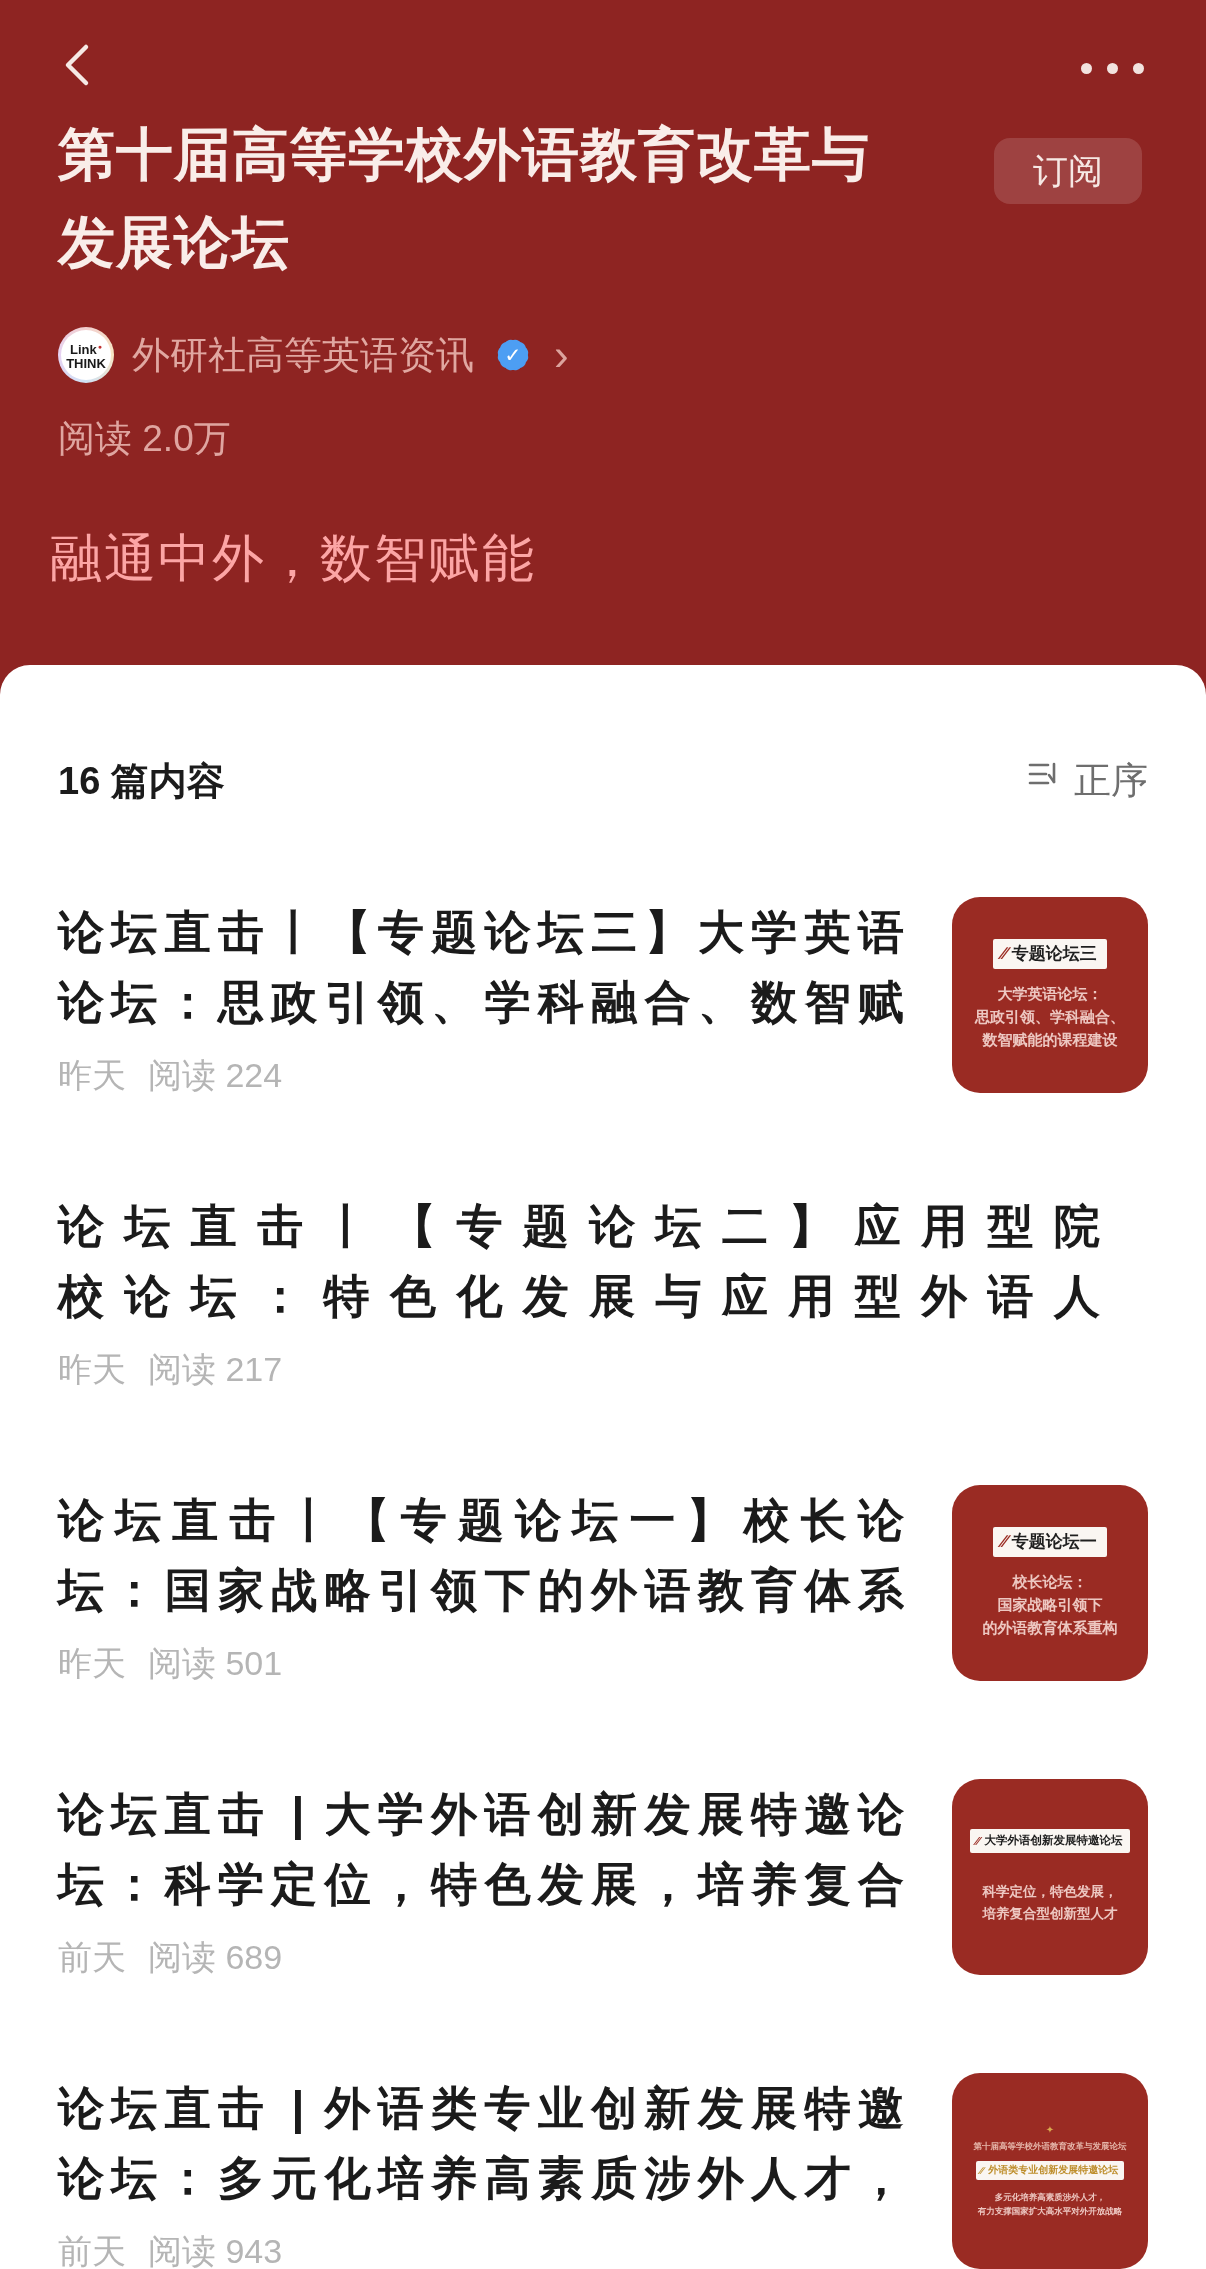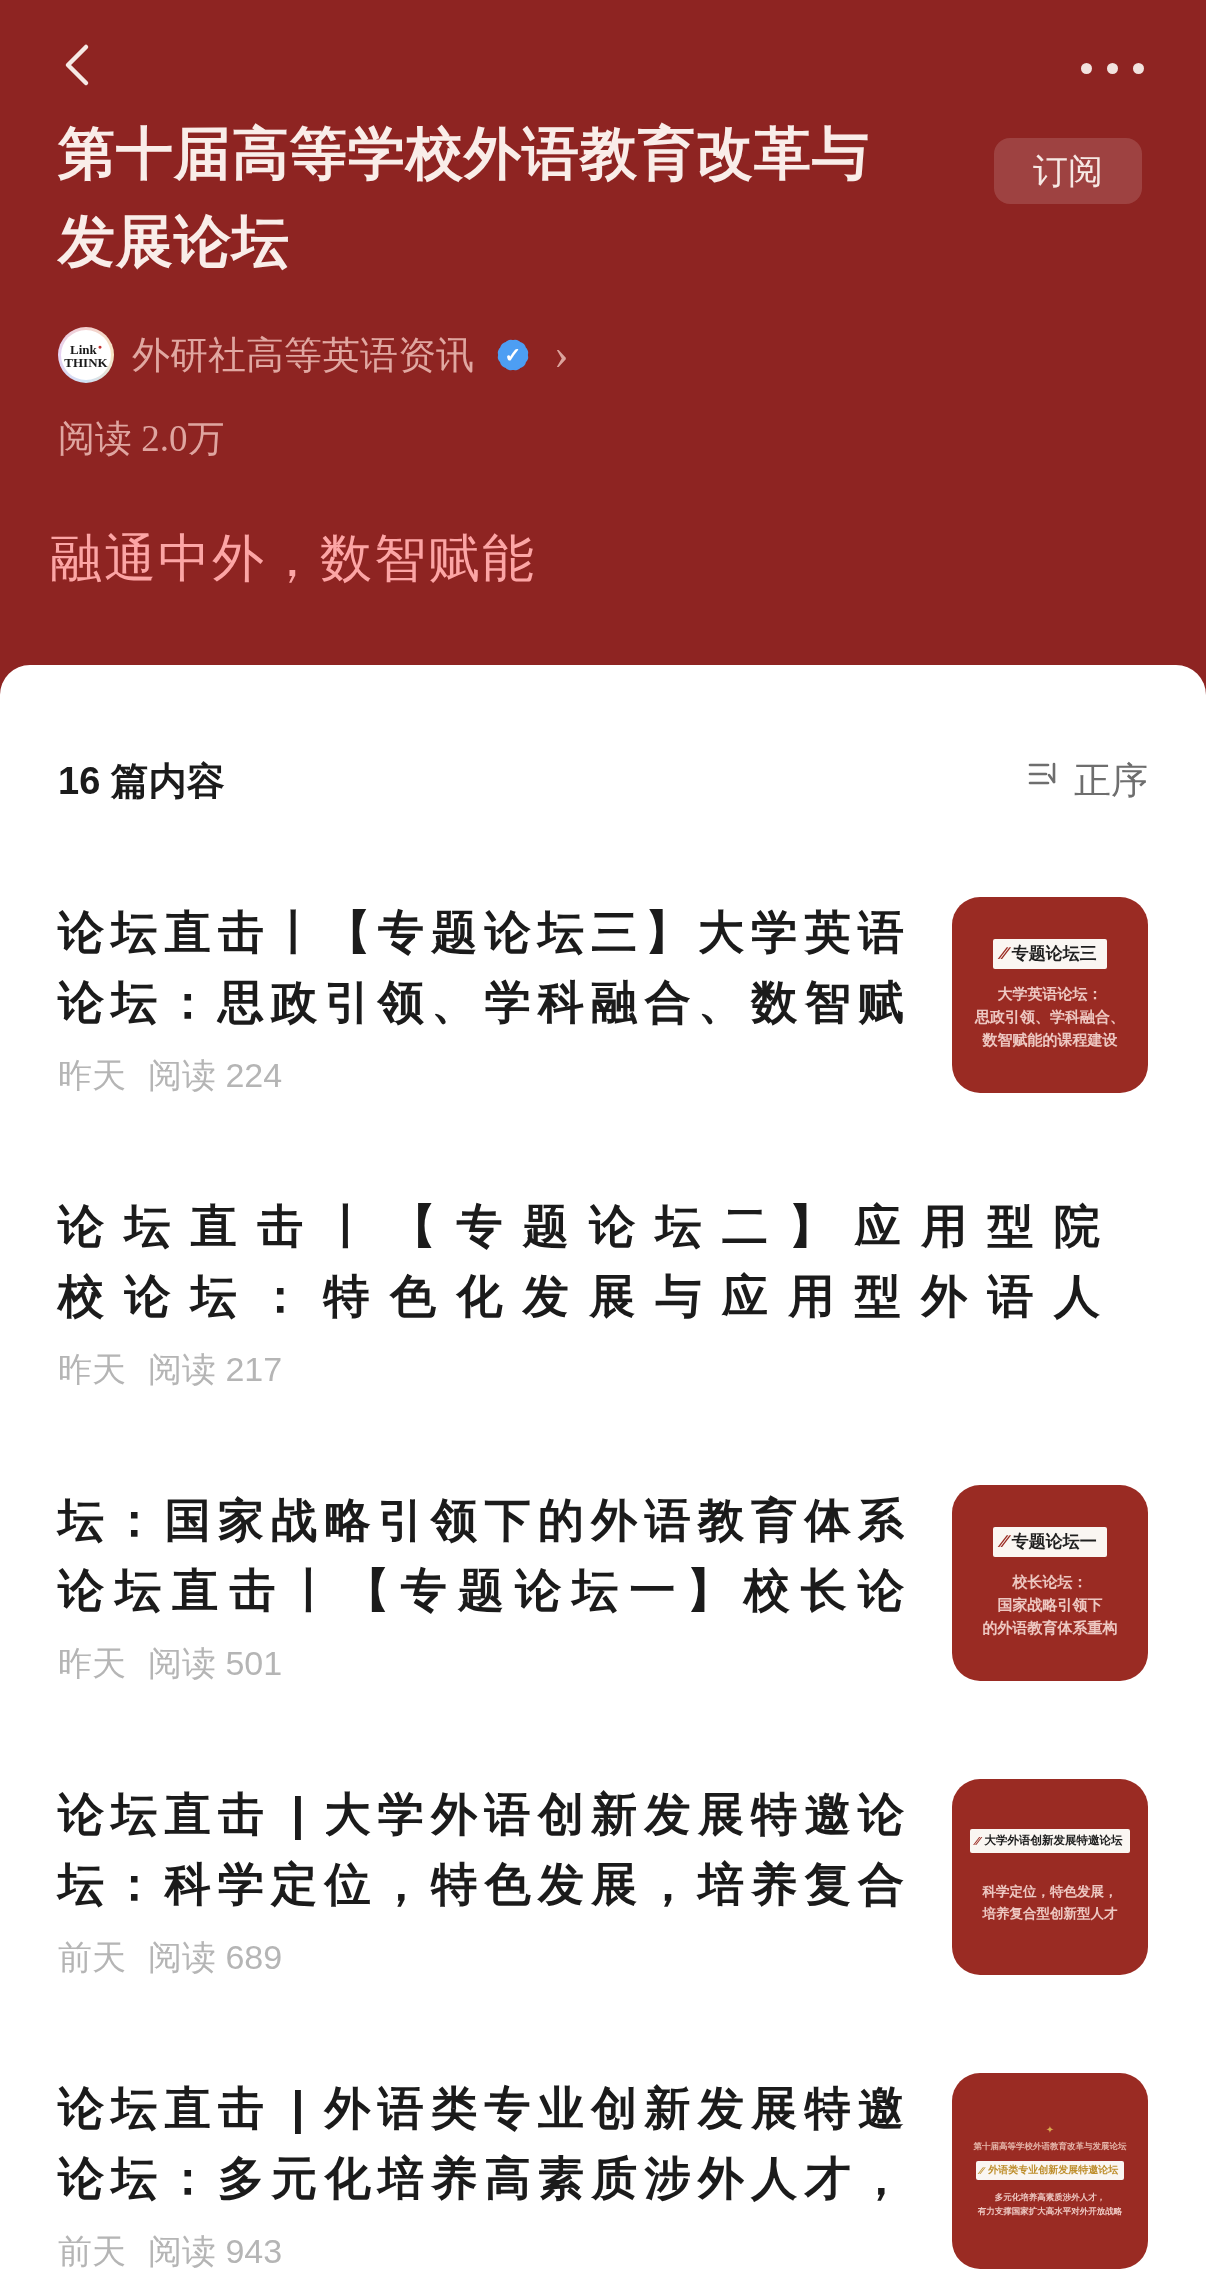--- a/index.html
+++ b/index.html
@@ -4,21 +4,21 @@
 <style>
   * { margin:0; padding:0; box-sizing:border-box; }
   html,body { background:#fff; }
   .page {
     position:relative; width:1206px; height:2269px; overflow:hidden;
     background:#fff; font-family:"Liberation Sans","DejaVu Sans",sans-serif;
   }
   
   .header {
     position:absolute; top:0; left:0; right:0; height:700px;
-    background:#8E2422; color:#F9EDE9;font-family:Liberation Serif, serif;
+    background:#8E2422; color:#F9EDE9;
   }
   .nav {
     display:flex; justify-content:space-between; align-items:center;
     padding:40px 62px 0 56px; height:90px;
   }
   .back-btn { width:48px; height:48px; display:flex; align-items:center; }
   .dots { display:flex; gap:15px; align-items:center; padding-top:6px; }
   .dots i { width:11px; height:11px; border-radius:50%; background:#F2E3DF; }
   .title-wrap { position:relative; margin:20px 60px 0 58px; }
   .hero-title { font-size:57px; font-weight:600; line-height:88px; letter-spacing:1px; color:#F9EDE9; width:940px; }
@@ -198,22 +198,22 @@
         <div class="meta">
           <span>昨天</span>
           <span>阅读 217</span>
         </div>
       </div>
     </div>
 
     <div class="article">
       <div class="article-text">
         <div>
+          <div class="tl">论坛直击丨【专题论坛一】校长论</div>
           <div class="tl">坛：国家战略引领下的外语教育体系</div>
-          <div class="tl">论坛直击丨【专题论坛一】校长论</div>
         </div>
         <div class="meta">
           <span>昨天</span>
           <span>阅读 501</span>
         </div>
       </div>
       <div class="thumb">
         <div class="thumb-label">
             <span>专题论坛一</span>
           </div>

